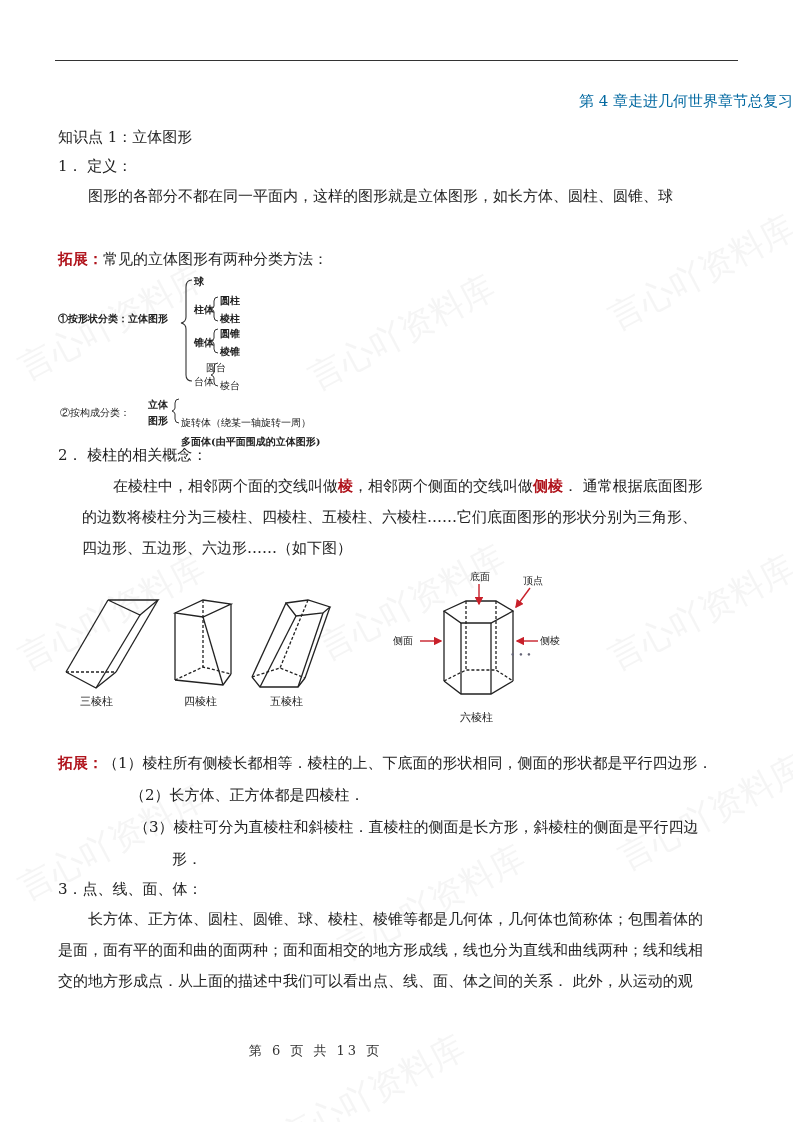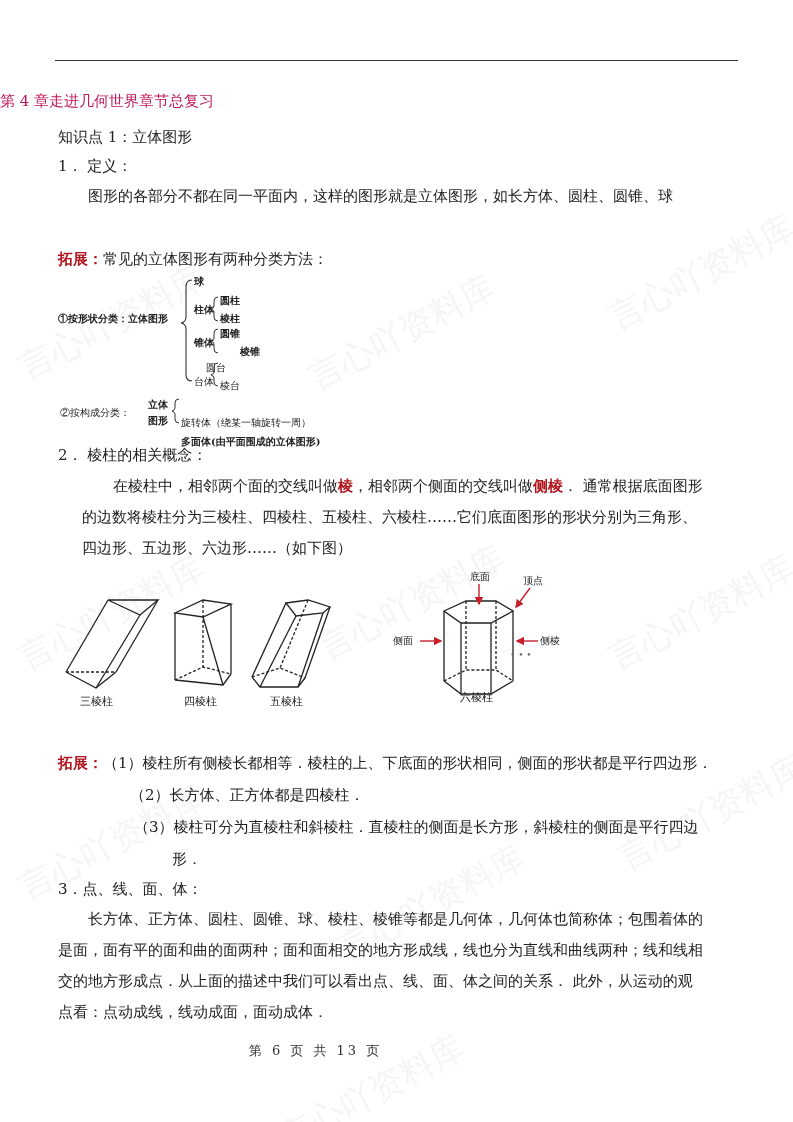--- a/index.html
+++ b/index.html
@@ -1,20 +1,20 @@
 <!DOCTYPE html>
 <html><head>
 <meta charset="utf-8">
 <style>
   html, body { margin: 0; padding: 0; background: #ffffff; }
   body { width: 793px; height: 1122px; position: relative; overflow: hidden;
          font-family: "DejaVu Serif", "Liberation Serif", serif; color: #222; }
   .page { position: absolute; left: 0; top: 0; width: 793px; height: 1122px; }
   .topline { position: absolute; left: 55px; top: 60px; width: 683px; height: 1px; background: #333; }
-  .title { position: absolute; left: 0; width: 793px; top: 92px; text-align: left; font-size: 15px; color: #be185d; }
+  .title { position: absolute; left: 0; width: 793px; top: 92px; text-align: right; font-size: 15px; color: #0369a1; }
   .red { color: #b0141c; font-weight: normal; }
   .redinline { color: #b0141c; font-weight: bold; }
   .line { position: absolute; font-size: 15px; white-space: nowrap; color: #222; }
   .watermark { position: absolute; color: rgba(200,200,200,0.18); font-size: 34px; transform: rotate(-28deg);
                white-space: nowrap; pointer-events: none; font-family: "DejaVu Sans", sans-serif; }
   .tree { position: absolute; left: 58px; top: 275px; width: 300px; height: 160px; font-size: 10px; color: #222; }
   .tree span { position: absolute; white-space: nowrap; }
   .tree svg { position: absolute; left: 0; top: 0; }
   .fig { position: absolute; left: 58px; top: 570px; width: 480px; height: 145px; }
   .fig span { position: absolute; white-space: nowrap; font-size: 11px; }
@@ -56,21 +56,21 @@
       <path d="M160,88 Q156,88 156,92 L156,97 Q156,99 153,100 Q156,101 156,103 L156,107 Q156,111 160,111" fill="none" stroke="#333" stroke-width="1"></path>
       <path d="M121,124 Q117,124 117,128 L117,133 Q117,135 114,136 Q117,137 117,139 L117,144 Q117,148 121,148" fill="none" stroke="#333" stroke-width="1"></path>
     </svg>
     <span style="left:0px;top:37px;font-weight:bold;">①按形状分类：立体图形</span>
     <span style="left:136px;top:0px;font-weight:bold;">球</span>
     <span style="left:136px;top:28px;font-weight:bold;">柱体</span>
     <span style="left:162px;top:19px;font-weight:bold;">圆柱</span>
     <span style="left:162px;top:37px;font-weight:bold;">棱柱</span>
     <span style="left:136px;top:61px;font-weight:bold;">锥体</span>
     <span style="left:162px;top:52px;font-weight:bold;">圆锥</span>
-    <span style="left:162px;top:70px;font-weight:bold;margin-left:20px;">棱锥</span>
+    <span style="left:162px;top:70px;font-weight:bold;">棱锥</span>
     <span style="left:136px;top:100px;">台体</span>
     <span style="left:148px;top:86px;">圆台</span>
     <span style="left:162px;top:104px;">棱台</span>
 
     <span style="left:2px;top:131px;">②按构成分类：</span>
     <span style="left:90px;top:123px;font-weight:bold;">立体</span>
     <span style="left:90px;top:139px;font-weight:bold;">图形</span>
     <span style="left:123px;top:124px;font-weight:bold;margin-top:36px;">多面体(由平面围成的立体图形)</span>
     <span style="left:123px;top:141px;">旋转体（绕某一轴旋转一周）</span>
   </div>
@@ -128,35 +128,34 @@
       <g stroke="#c8202a" stroke-width="1.4" fill="none">
         <line x1="421" y1="14" x2="421" y2="34" marker-end="url(#ah)"></line>
         <line x1="472" y1="18" x2="458" y2="37" marker-end="url(#ah)"></line>
         <line x1="362" y1="71" x2="383" y2="71" marker-end="url(#ah)"></line>
         <line x1="480" y1="71" x2="459" y2="71" marker-end="url(#ah)"></line>
       </g>
     </svg>
     <span style="left:22px;top:124px;">三棱柱</span>
     <span style="left:126px;top:124px;">四棱柱</span>
     <span style="left:212px;top:124px;">五棱柱</span>
-    <span style="left:402px;top:120px;">六棱柱</span>
+    <span style="left:402px;top:140px;">六棱柱</span>
     <span style="left:412px;top:0px;font-size:10px;">底面</span>
     <span style="left:465px;top:4px;font-size:10px;">顶点</span>
     <span style="left:335px;top:64px;font-size:10px;">侧面</span>
     <span style="left:482px;top:64px;font-size:10px;">侧棱</span>
     <span style="left:452px;top:80px;font-size:9px;color:#667;">• • •</span>
   </div>
 
   <div class="line" style="left:58px;top:754px;">
     <span class="redinline">拓展：</span><span>（1）棱柱所有侧棱长都相等．棱柱的上、下底面的形状相同，侧面的形状都是平行四边形．</span>
   </div>
   <div class="line" style="left:130px;top:786px;">（2）长方体、正方体都是四棱柱．</div>
   <div class="line" style="left:134px;top:818px;">（3）棱柱可分为直棱柱和斜棱柱．直棱柱的侧面是长方形，斜棱柱的侧面是平行四边</div>
   <div class="line" style="left:172px;top:850px;">形．</div>
 
   <div class="line red" style="left:58px;top:880px;">3．点、线、面、体：</div>
   <div class="line" style="left:88px;top:910px;">长方体、正方体、圆柱、圆锥、球、棱柱、棱锥等都是几何体，几何体也简称体；包围着体的</div>
   <div class="line" style="left:58px;top:941px;">是面，面有平的面和曲的面两种；面和面相交的地方形成线，线也分为直线和曲线两种；线和线相</div>
   <div class="line" style="left:58px;top:972px;">交的地方形成点．从上面的描述中我们可以看出点、线、面、体之间的关系．  此外，从运动的观</div>
-  <div class="line" style="left:58px;top:1003px;">点看：点动成线，线动成面，面动成体．</div>
 
   <div class="footer">第 6 页 共 13 页</div>
 </div>
 
 </body></html>

